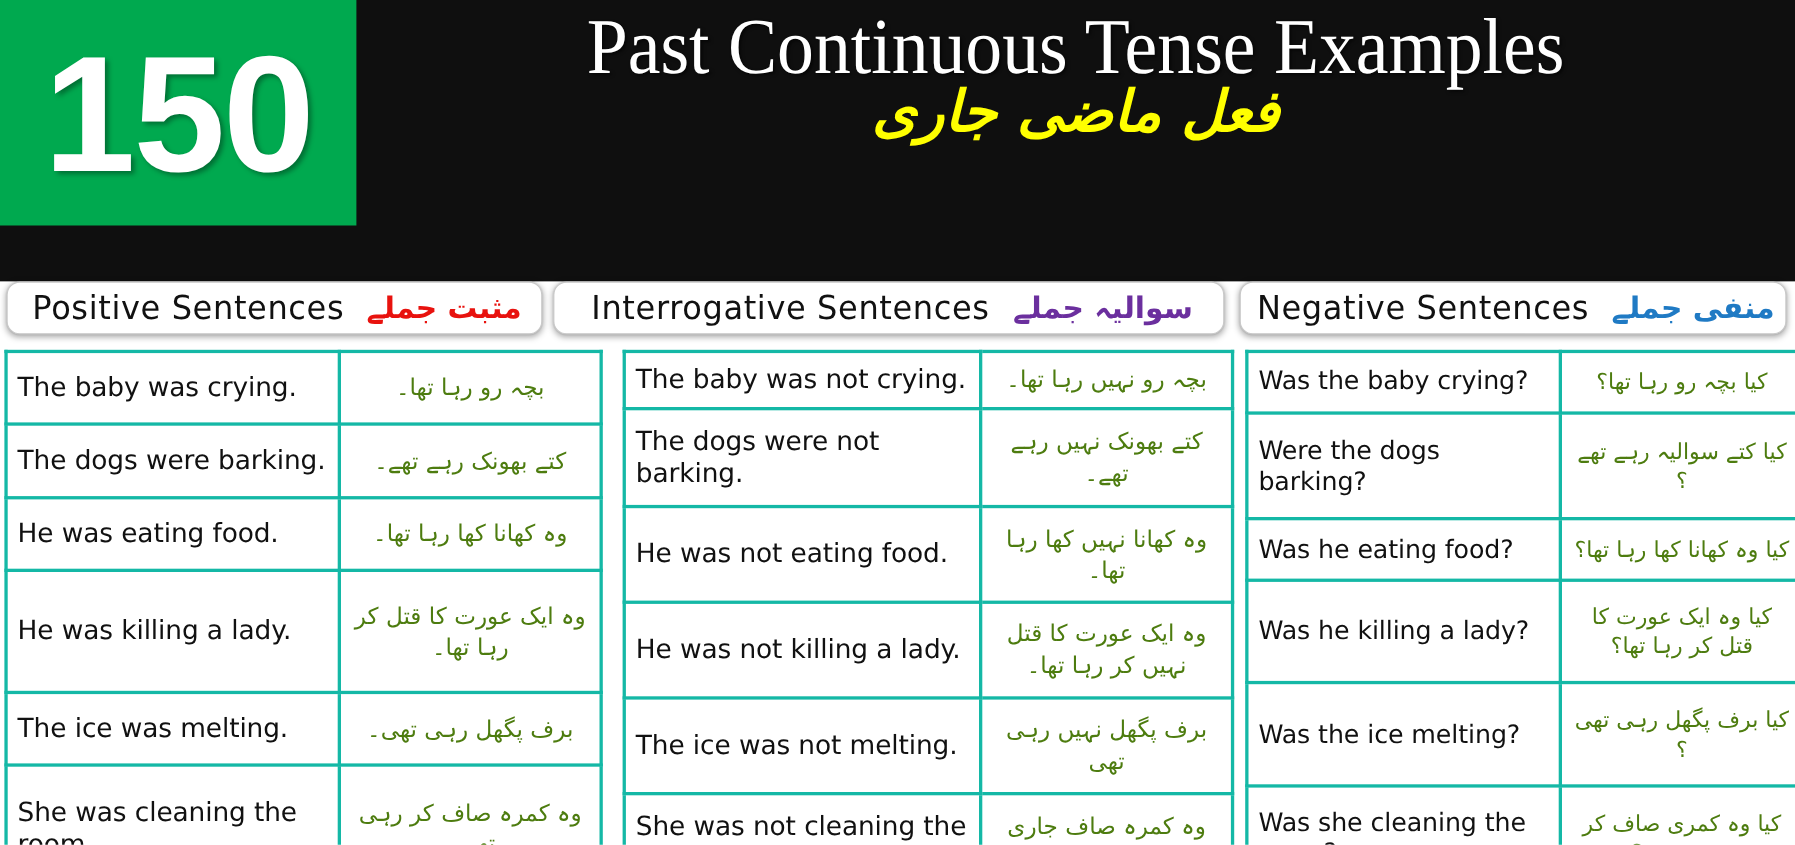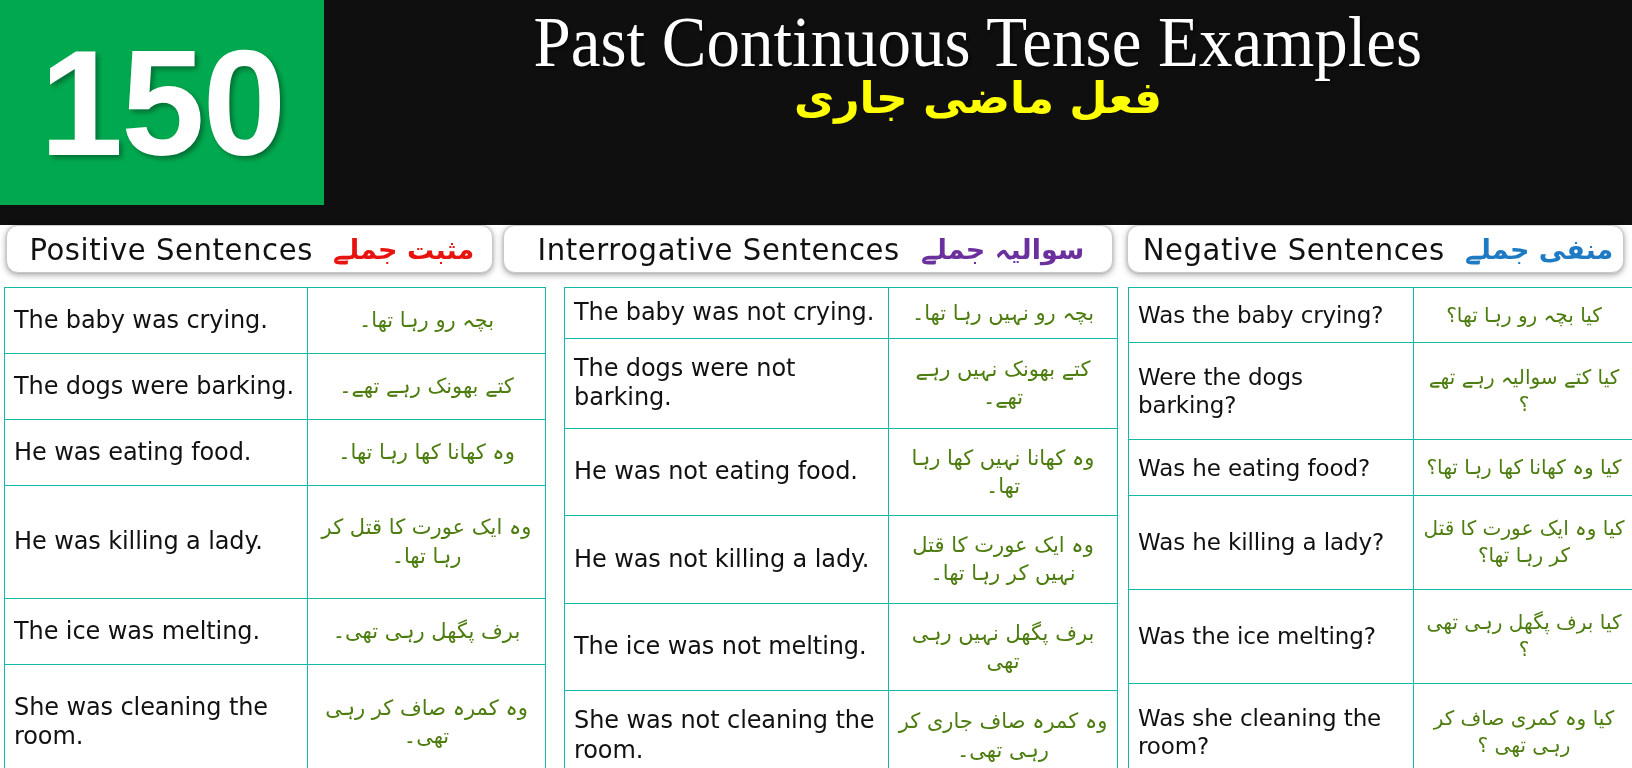--- a/index.html
+++ b/index.html
@@ -11,21 +11,21 @@
     width: 1632px;
     height: 768px;
     overflow: hidden;
     font-family: "Liberation Sans", sans-serif;
   }
 
   
   .header {
     position: relative;
     width: 1632px;
-    height: 225px;
+    height: 256px;
     background: #0f0f0f;
     display: flex;
     align-items: stretch;
     overflow: hidden;
   }
   .badge {
     width: 324px;
     height: 205px;
     background: #00a94f;
     display: flex;
@@ -57,27 +57,28 @@
     line-height: 1.02;
     color: #ffffff;
     font-weight: normal;
     white-space: nowrap;
     transform: scaleX(0.93);
     text-shadow: 2px 2px 3px rgba(0,0,0,0.6);
     letter-spacing: 0px;
   }
   .title-ur {
     font-family: "DejaVu Sans", sans-serif;
-    font-size: 44px;
+    font-size: 52px;
     line-height: 1.05;
     color: #ffff00;
     font-weight: bold;
     direction: rtl;
     margin-top: -4px;
     white-space: nowrap;
+    font-style: italic;
   }
 
   
   .tabs-row {
     position: relative;
     width: 1632px;
     height: 62px;
     background: #ffffff;
     display: flex;
     box-sizing: border-box;
@@ -125,21 +126,21 @@
     align-items: flex-start;
     box-sizing: border-box;
   }
   .tbl {
     border-collapse: collapse;
     table-layout: fixed;
     height: 494px;
     background: #ffffff;
   }
   .tbl td {
-    border: 1px solid #14b8a6;
+    border: 3px solid #14b8a6;
     padding: 4px 9px;
     vertical-align: middle;
     box-sizing: border-box;
     overflow: hidden;
   }
   .cell-en {
     font-family: "DejaVu Sans", sans-serif;
     font-size: 24px;
     line-height: 1.22;
     color: #111111;

